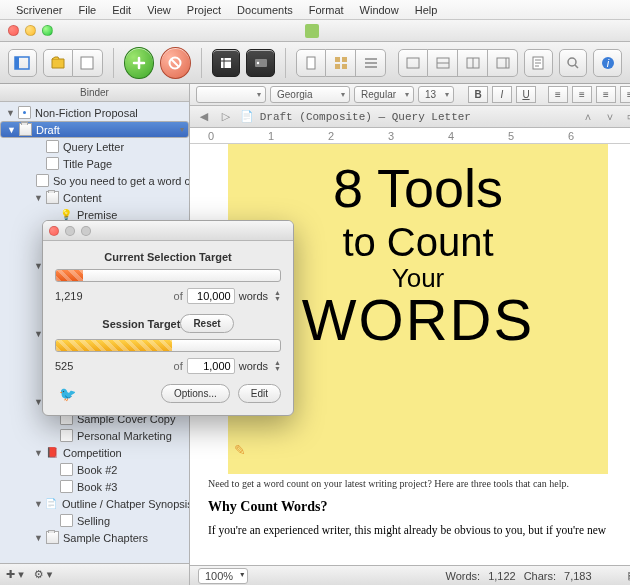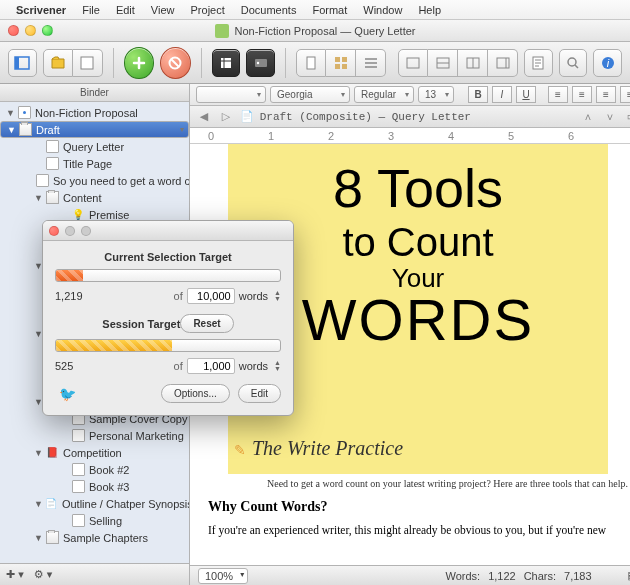--- a/index.html
+++ b/index.html
@@ -1,20 +1,20 @@
 <!DOCTYPE html>
 <html><head>
 <meta charset="utf-8">
 <style>
 * { margin:0; padding:0; box-sizing:border-box; font-family:"Lucida Grande","Helvetica Neue",Arial,sans-serif; font-size:11px; }
 body { width:630px; height:585px; overflow:hidden; background:#ededed; position:relative; }
 
 .menubar { height:20px; background:linear-gradient(#fbfbfb,#f0f0f0); border-bottom:1px solid #c8c8c8; display:flex; align-items:center; padding:0 8px; }
 .menubar span { padding:0 8px; color:#333; cursor:default; }
-.menubar .appname { font-weight:bold; }
+.menubar .appname { font-weight:normal; }
 
 .titlebar { height:22px; background:linear-gradient(#f6f6f6,#e4e4e4); border-bottom:1px solid #b5b5b5; display:flex; align-items:center; justify-content:center; position:relative; }
 .traffic { position:absolute; left:8px; display:flex; gap:6px; }
 .dot { width:11px; height:11px; border-radius:50%; border:1px solid rgba(0,0,0,.15); }
 .dot.r{background:radial-gradient(circle at 30% 30%,#ff8a80,#ff5f57);} .dot.y{background:radial-gradient(circle at 30% 30%,#ffe082,#ffbd2e);} .dot.g{background:radial-gradient(circle at 30% 30%,#a5ff90,#28c940);}
 .titlebar .icon{width:14px;height:14px;background:#9c6;border-radius:2px;margin-right:6px;}
 .titlebar .ttl{color:#444;}
 
 .toolbar { height:42px; background:linear-gradient(#f4f4f4,#dcdcdc); border-bottom:1px solid #a8a8a8; display:flex; align-items:center; padding:0 8px; gap:6px; }
 .tbtn { width:30px; height:28px; border:1px solid #b0b0b0; border-radius:5px; background:linear-gradient(#fdfdfd,#e5e5e5); display:flex; align-items:center; justify-content:center; box-shadow:0 1px 0 rgba(255,255,255,.6) inset; }
@@ -38,21 +38,21 @@
 .row.sel .disclosure{color:#fff;}
 .ficon { width:13px; height:13px; margin-right:4px; display:inline-flex; align-items:center; justify-content:center; flex-shrink:0;}
 .ficon.scriv{background:#fff;border:1px solid #aaa;border-radius:1px;} .ficon.scriv::after{content:"";width:3px;height:3px;background:#3a7dd8;border-radius:50%;}
 .ficon.fold{background:linear-gradient(#fefefe,#e8e8e8);border:1px solid #aaa;position:relative;} .ficon.fold::before{content:"";position:absolute;top:-2px;left:1px;width:5px;height:2px;background:#e8e8e8;border:1px solid #aaa;border-bottom:0;}
 .ficon.doc{background:#fff;border:1px solid #aaa;border-radius:1px;}
 .ficon.bulb::before{content:"💡";font-size:10px;}
 .ficon.tag::before{content:"🏷";font-size:10px;}
 .ficon.star::before{content:"☆";font-size:11px;color:#cca833;}
 .ficon.book::before{content:"📕";font-size:10px;}
 .ficon.note::before{content:"📄";font-size:10px;}
-.ind1{padding-left:20px;} .ind2{padding-left:34px;} .ind3{padding-left:60px;}
+.ind1{padding-left:20px;} .ind2{padding-left:34px;} .ind3{padding-left:48px;}
 .binder-foot{height:22px;background:linear-gradient(#f4f4f4,#dcdcdc);border-top:1px solid #b3b3b3;display:flex;align-items:center;padding:0 6px;gap:10px;color:#555;}
 
 .main { flex:1; display:flex; flex-direction:column; background:#fff; }
 .fmtbar { height:22px; background:linear-gradient(#f6f6f6,#e6e6e6); border-bottom:1px solid #b8b8b8; display:flex; align-items:center; padding:0 6px; gap:4px;}
 .sel { height:17px; border:1px solid #b0b0b0; border-radius:3px; background:linear-gradient(#fff,#eee); padding:0 16px 0 6px; font-size:10px; color:#555; position:relative; display:flex; align-items:center;}
 .sel::after{content:"▾"; position:absolute; right:4px; font-size:8px; color:#777;}
 .segbtn { width:20px; height:17px; border:1px solid #b0b0b0; background:linear-gradient(#fff,#eee); display:flex;align-items:center;justify-content:center;font-size:10px;color:#555;}
 .hdrbar { height:22px; background:linear-gradient(#f2f2f2,#e0e0e0); border-bottom:1px solid #b8b8b8; display:flex; align-items:center; padding:0 6px; gap:6px; }
 .hdrbar .nav{width:16px;text-align:center;color:#888;cursor:default;}
 .hdrbar .path{font-family:"Courier New",monospace;color:#555;font-size:11px;}
@@ -60,21 +60,21 @@
 .ruler span{position:absolute;top:2px;}
 .editor { flex:1; overflow:hidden; background:#fff; padding:0 18px; }
 .poster { width:380px; height:330px; background:#f9eb8a; margin:0 auto; padding:12px 20px 8px; position:relative; }
 .poster .big { font-family:Futura,"Century Gothic",Arial,sans-serif; color:#000; line-height:1.05; text-align:center; }
 .poster .t1{font-size:54px;font-weight:400;margin-top:4px;}
 .poster .t2{font-size:40px;font-weight:400;margin-top:4px;}
 .poster .t3{font-size:26px;font-weight:400;margin-top:2px;}
 .poster .t4{font-size:58px;font-weight:400;letter-spacing:2px;margin-top:-2px;}
 .poster .brand{position:absolute;bottom:14px;left:24px;font-family:"Brush Script MT",cursive,serif;font-size:20px;font-style:italic;color:#333;}
 .poster .pencil{position:absolute;bottom:16px;left:6px;font-size:14px;color:#e8a23c;}
-.caption{text-align:right;font-size:10px;color:#333;margin-top:4px;font-family:Georgia,serif;}
+.caption{text-align:left;font-size:10px;color:#333;margin-top:4px;font-family:Georgia,serif;}
 .h2{font-family:Georgia,serif;font-weight:bold;font-size:14px;margin-top:10px;}
 .body{font-family:Georgia,serif;font-size:11.5px;margin-top:7px;line-height:1.5;}
 .statusbar{height:20px;background:linear-gradient(#f4f4f4,#dedede);border-top:1px solid #b3b3b3;display:flex;align-items:center;padding:0 8px;gap:8px;font-size:10px;color:#444;}
 .statusbar .zoom{border:1px solid #b3b3b3;padding:1px 14px 1px 6px;border-radius:3px;background:#fff;position:relative;}
 .statusbar .zoom::after{content:"▾";position:absolute;right:3px;font-size:8px;}
 
 .dialog{position:absolute;left:42px;top:220px;width:252px;background:#ececec;border:1px solid #a3a3a3;border-radius:6px;box-shadow:0 10px 30px rgba(0,0,0,.35);overflow:hidden;}
 .dialog .dtitle{height:20px;background:linear-gradient(#f6f6f6,#dcdcdc);border-bottom:1px solid #b5b5b5;display:flex;align-items:center;padding:0 6px;gap:6px;font-size:10px;color:#444;}
 .dialog .dtitle .dot{width:10px;height:10px;}
 .dbody{padding:10px 12px 12px;}
@@ -106,21 +106,20 @@
   <span>Help</span>
 </div>
 
 <div class="titlebar">
   <div class="traffic">
     <div class="dot r"></div>
     <div class="dot y"></div>
     <div class="dot g"></div>
   </div>
   <div class="icon"></div>
-  <div class="ttl">Non-Fiction Proposal — Query Letter</div>
 </div>
 
 <div class="toolbar">
   <div class="tbtn">
       <svg viewBox="0 0 16 16">
         <rect x="1" y="2" width="14" height="12" fill="none" stroke="#3a7dd8" stroke-width="1.5"></rect>
         <rect x="1" y="2" width="4" height="12" fill="#3a7dd8"></rect>
       </svg>
     </div>
   <div class="tseg">
@@ -407,21 +406,20 @@
       <span style="left:318px">5</span>
       <span style="left:378px">6</span>
     </div>
     <div class="editor">
       <div class="poster">
         <div class="big t1">8 Tools</div>
         <div class="big t2">to Count</div>
         <div class="big t3">Your</div>
         <div class="big t4">WORDS</div>
         <span class="pencil">✎</span>
-        <span class="brand">The Write Practice</span>
       </div>
       <div class="caption">Need to get a word count on your latest writing project? Here are three tools that can help.</div>
       <div class="h2">Why Count Words?</div>
       <div class="body">If you're an experienced writer, this might already be obvious to you, but if you're new</div>
     </div>
     <div class="statusbar">
       <span class="zoom">100%</span>
       <div class="spacer"></div>
       <span>Words:</span>
       <span>1,122</span>

